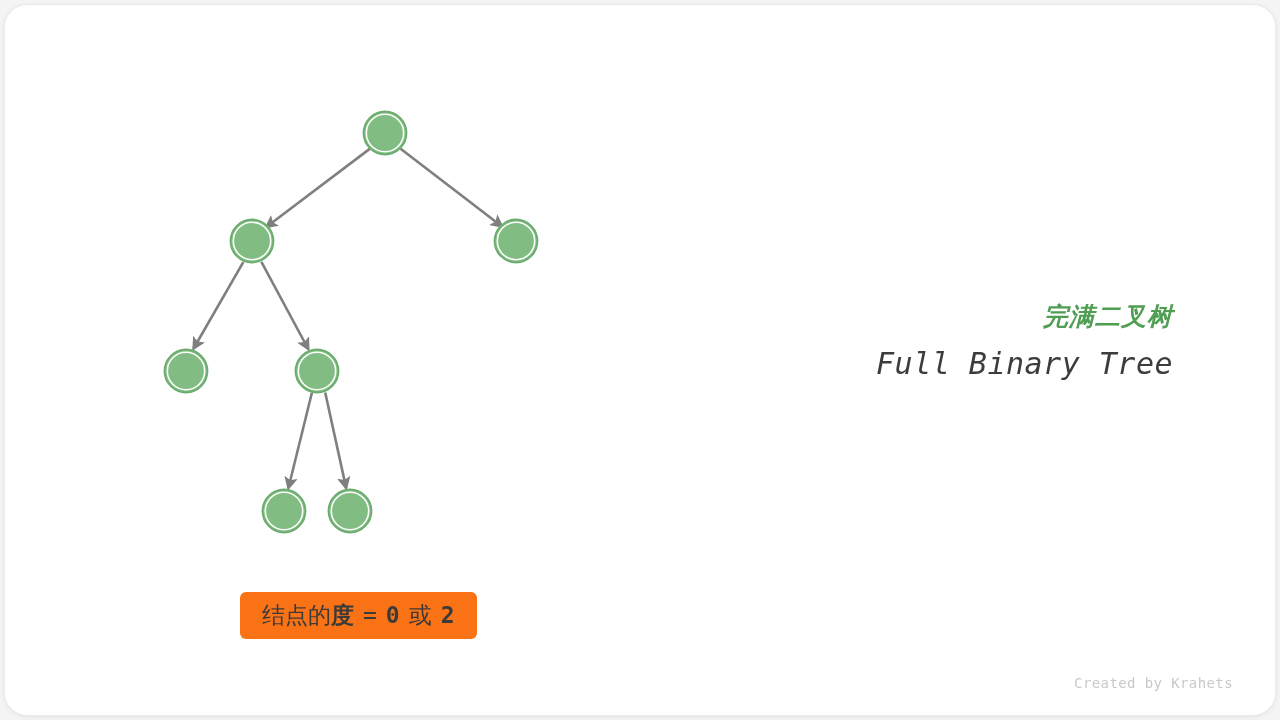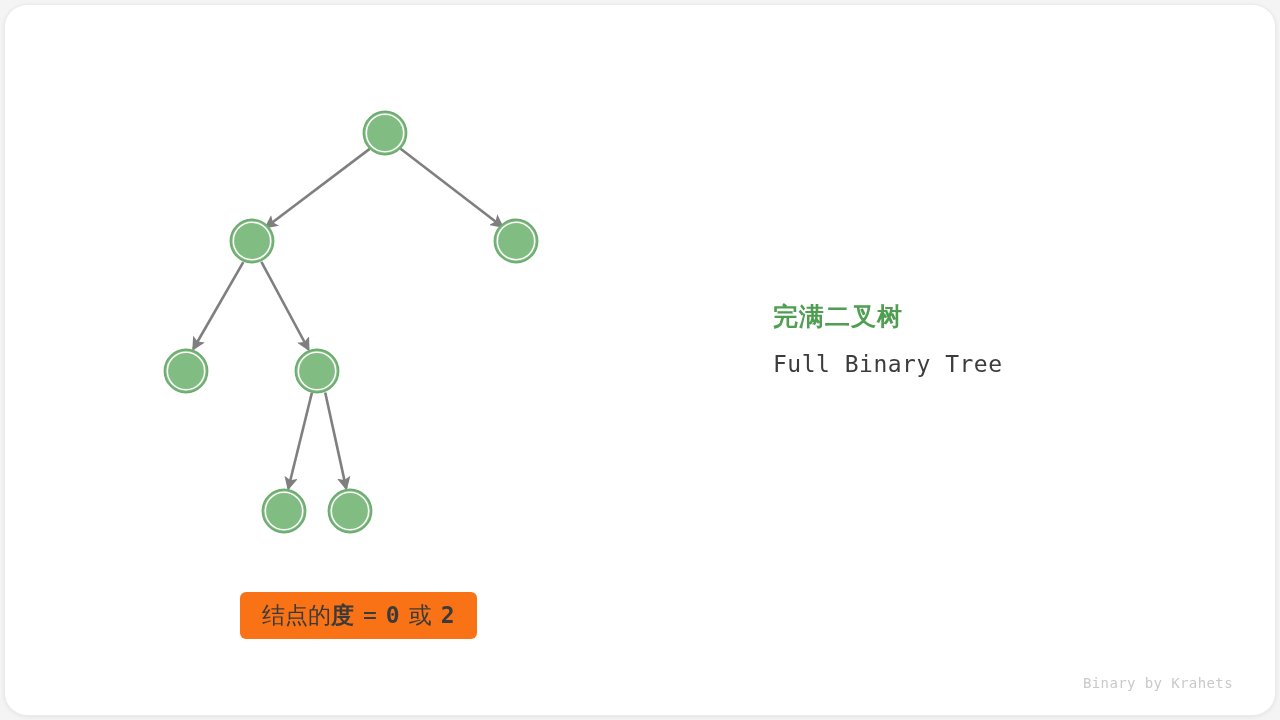--- a/index.html
+++ b/index.html
@@ -42,35 +42,36 @@
     width: 1280px;
     height: 720px;
   }
 
   
   #legend {
     position: absolute;
     left: 768px;
     top: 294px;
     width: 400px;
-    text-align: left;
+    text-align: right;
+    font-style: italic;
   }
   #legend .title-cn {
     font-family: "Liberation Sans", "DejaVu Sans", sans-serif;
     font-weight: bold;
     font-size: 25px;
     letter-spacing: 1px;
     color: #4f9e52;
     line-height: 34px;
     white-space: nowrap;
   }
   #legend .title-en {
     margin-top: 16px;
     font-family: "DejaVu Sans Mono", "Liberation Mono", monospace;
-    font-size: 23px;
+    font-size: 30px;
     letter-spacing: 0.5px;
     color: #3c3c3c;
     line-height: 30px;
     white-space: nowrap;
   }
 
   
   #caption {
     position: absolute;
     left: 235px;
@@ -175,16 +176,16 @@
         <span class="sp"></span>
         <span class="seg mono">=</span>
         <span class="sp"></span>
         <span class="seg mono bold">0</span>
         <span class="sp"></span>
         <span class="seg">或</span>
         <span class="sp"></span>
         <span class="seg mono bold">2</span>
     </div>
 
-    <div id="credit">Binary by Krahets</div>
+    <div id="credit">Created by Krahets</div>
 
   </div>
 </div>
 
 </body></html>

